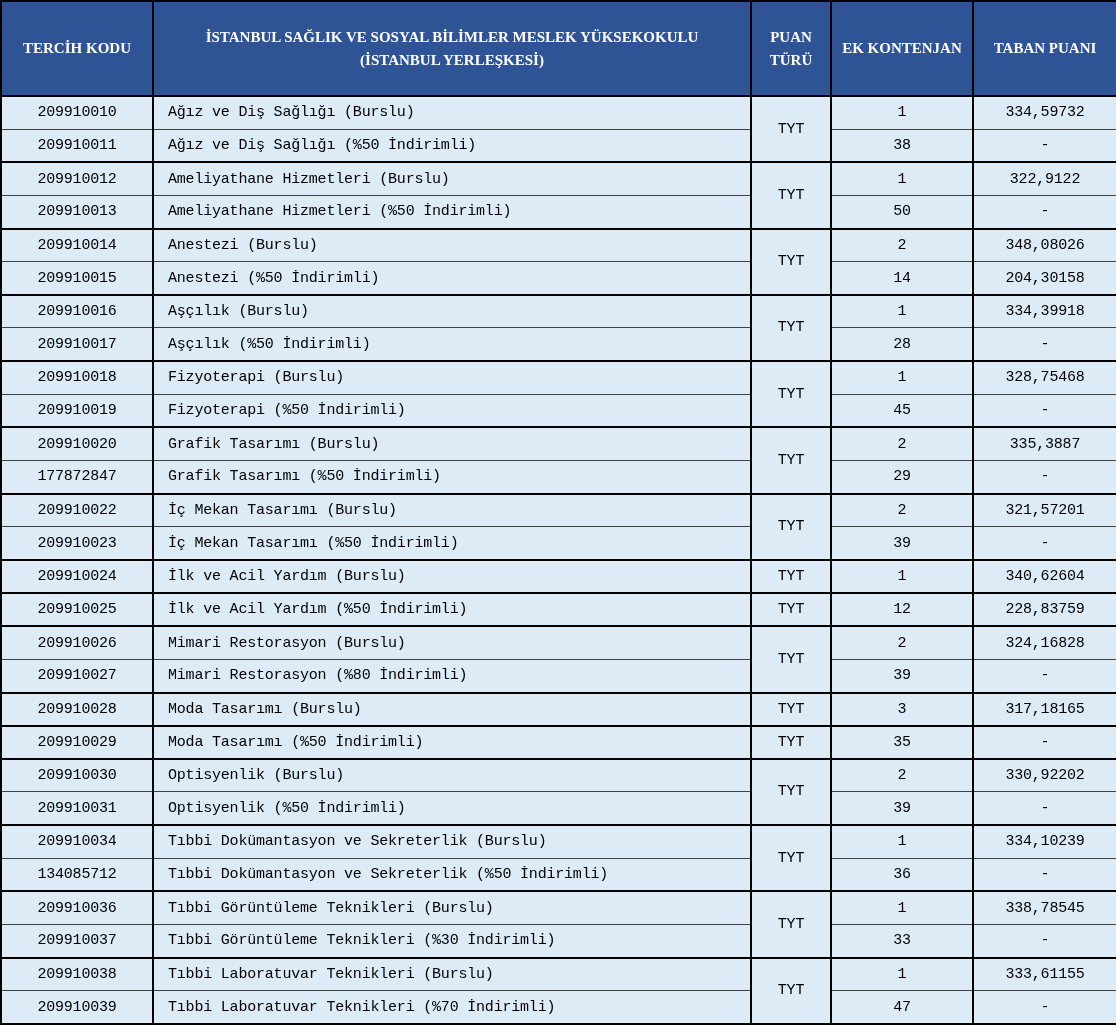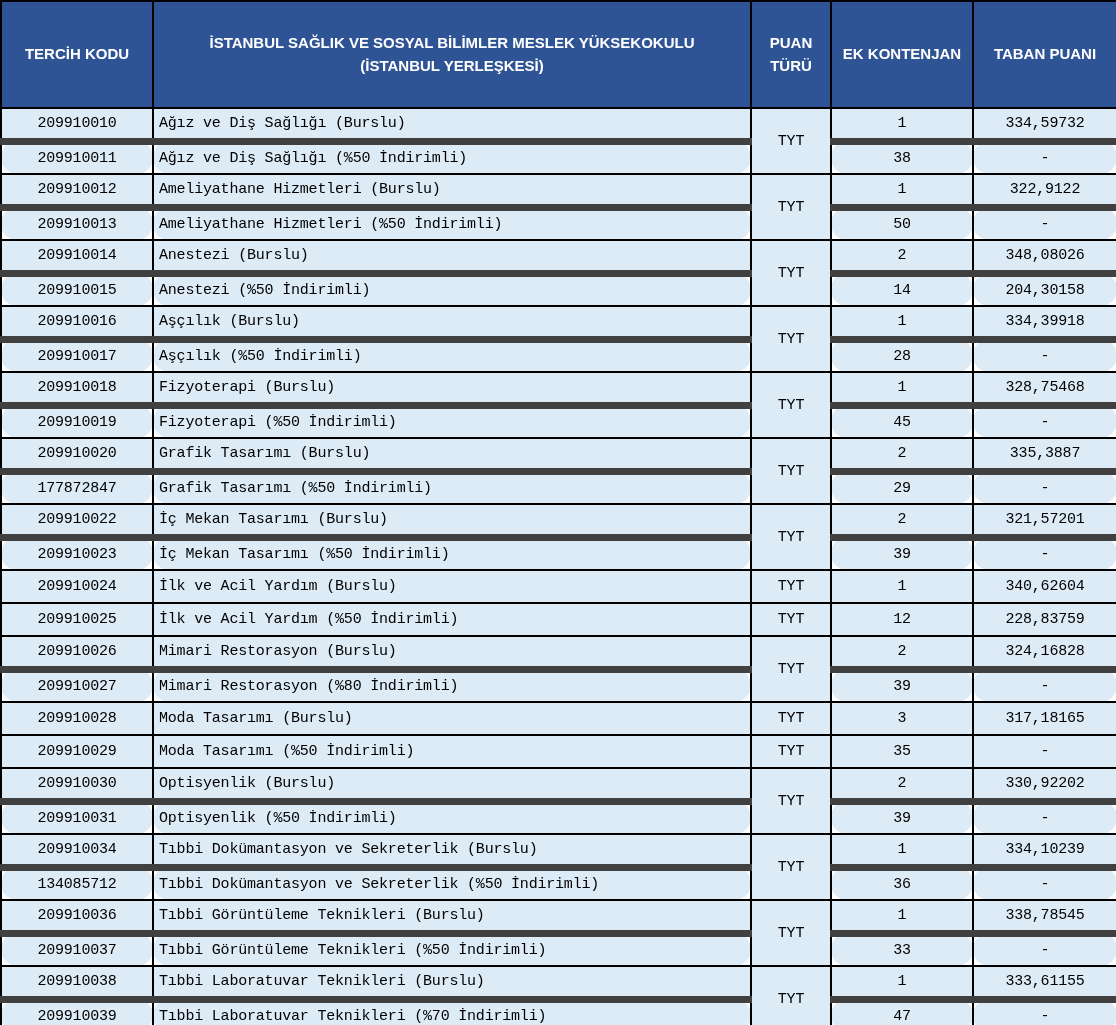--- a/index.html
+++ b/index.html
@@ -12,21 +12,22 @@
   }
   table.yks-table {
     width: 1116px;
     height: 1025px;
     border-collapse: collapse;
     table-layout: fixed;
     border: 2px solid #000000;
     font-family: "Liberation Sans", sans-serif;
   }
   thead tr {
-    height: 107px;
+    height: 95px;
+    font-family: Liberation Serif, serif;
   }
   th {
     background: #2F5496;
     color: #ffffff;
     font-size: 15px;
     font-weight: bold;
     text-align: center;
     vertical-align: middle;
     border: 2px solid #000000;
     line-height: 1.5;
@@ -45,28 +46,27 @@
     font-size: 15px;
     letter-spacing: -0.2px;
     text-align: center;
     vertical-align: middle;
     border-left: 2px solid #000000;
     border-right: 2px solid #000000;
     padding: 0;
   }
   td.program {
     text-align: left;
-    padding-left: 5px;
+    padding-left: 14px;
   }
   tr.group-start td {
     border-top: 2px solid #000000;
   }
   tr.pair-second td {
-    border-top: 7px solid #404040;
-    border-radius: 16px;
+    border-top: 1px solid #404040;
   }
 </style>
 </head>
 <body>
 
 <table class="yks-table">
   <colgroup>
     <col style="width:152px">
     <col style="width:598px">
     <col style="width:80px">
@@ -246,21 +246,21 @@
       </tr>
       <tr class="group-start">
         <td class="code">209910036</td>
         <td class="program">Tıbbi Görüntüleme Teknikleri (Burslu)</td>
         <td class="score" rowspan="2">TYT</td>
         <td class="num">1</td>
         <td class="num">338,78545</td>
       </tr>
       <tr class="pair-second">
         <td class="code">209910037</td>
-        <td class="program">Tıbbi Görüntüleme Teknikleri (%50 İndirimli)</td>
+        <td class="program">Tıbbi Görüntüleme Teknikleri (%30 İndirimli)</td>
         <td class="num">33</td>
         <td class="num">-</td>
       </tr>
       <tr class="group-start">
         <td class="code">209910038</td>
         <td class="program">Tıbbi Laboratuvar Teknikleri (Burslu)</td>
         <td class="score" rowspan="2">TYT</td>
         <td class="num">1</td>
         <td class="num">333,61155</td>
       </tr>

